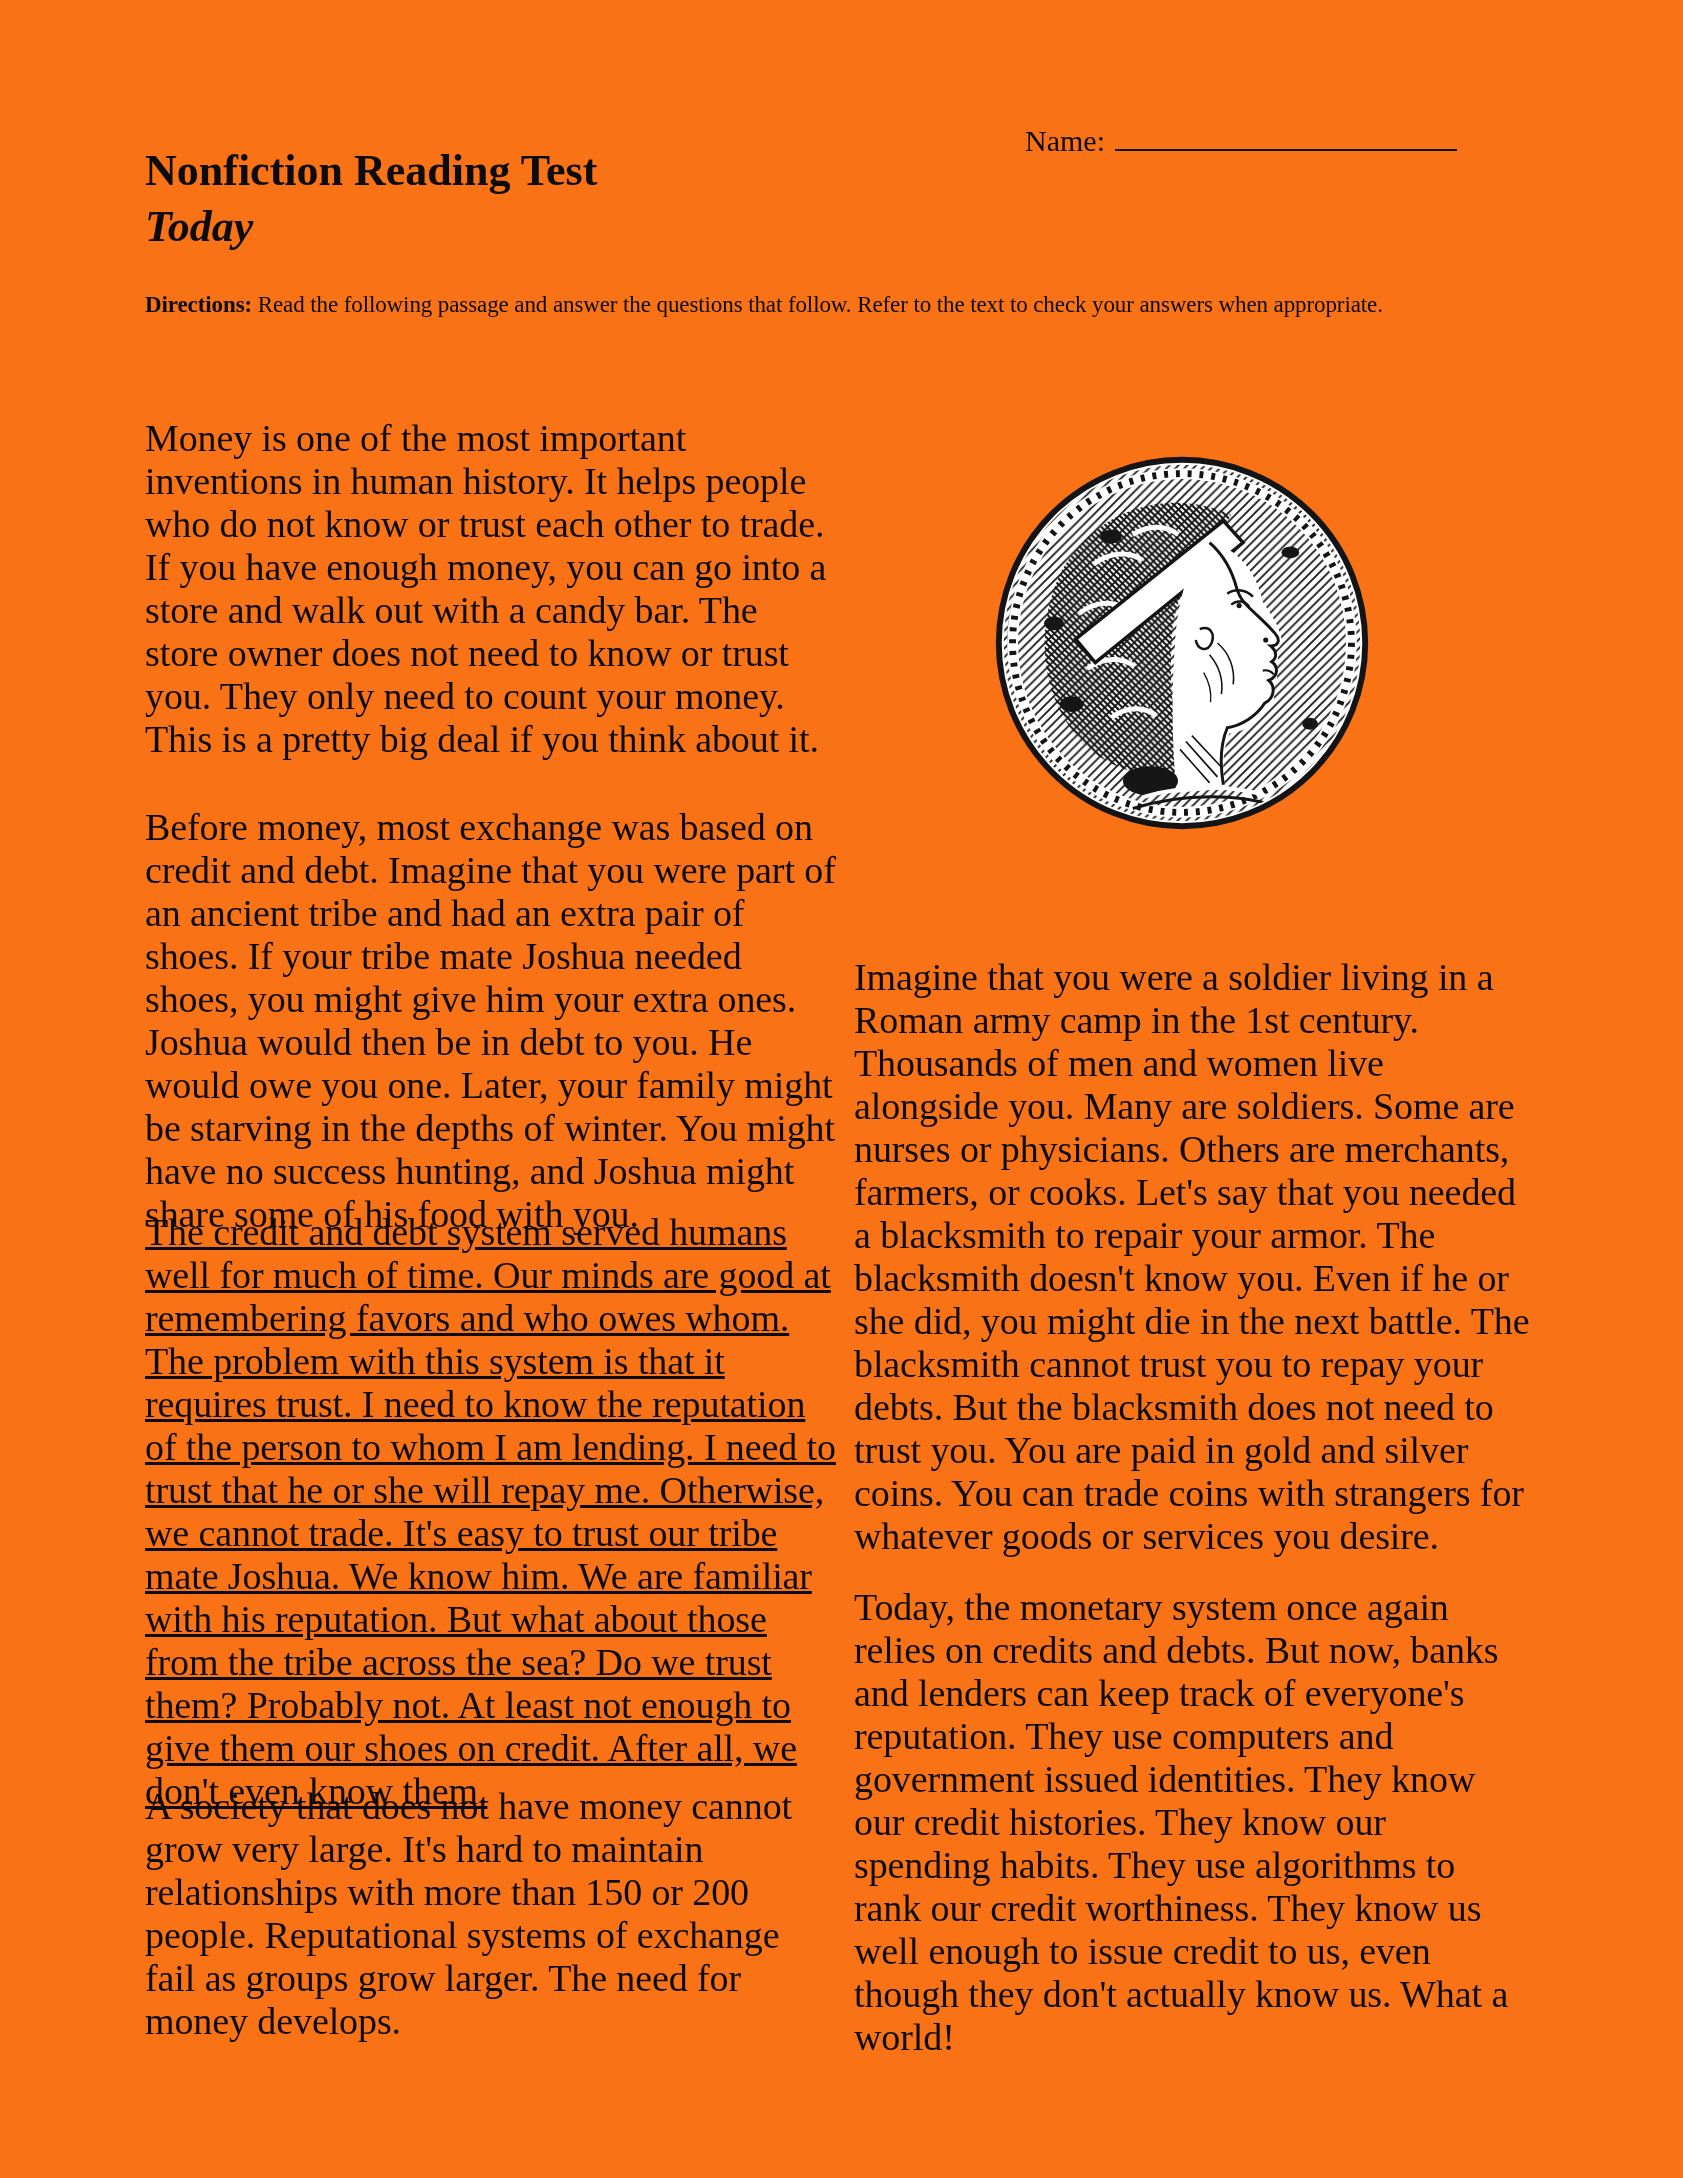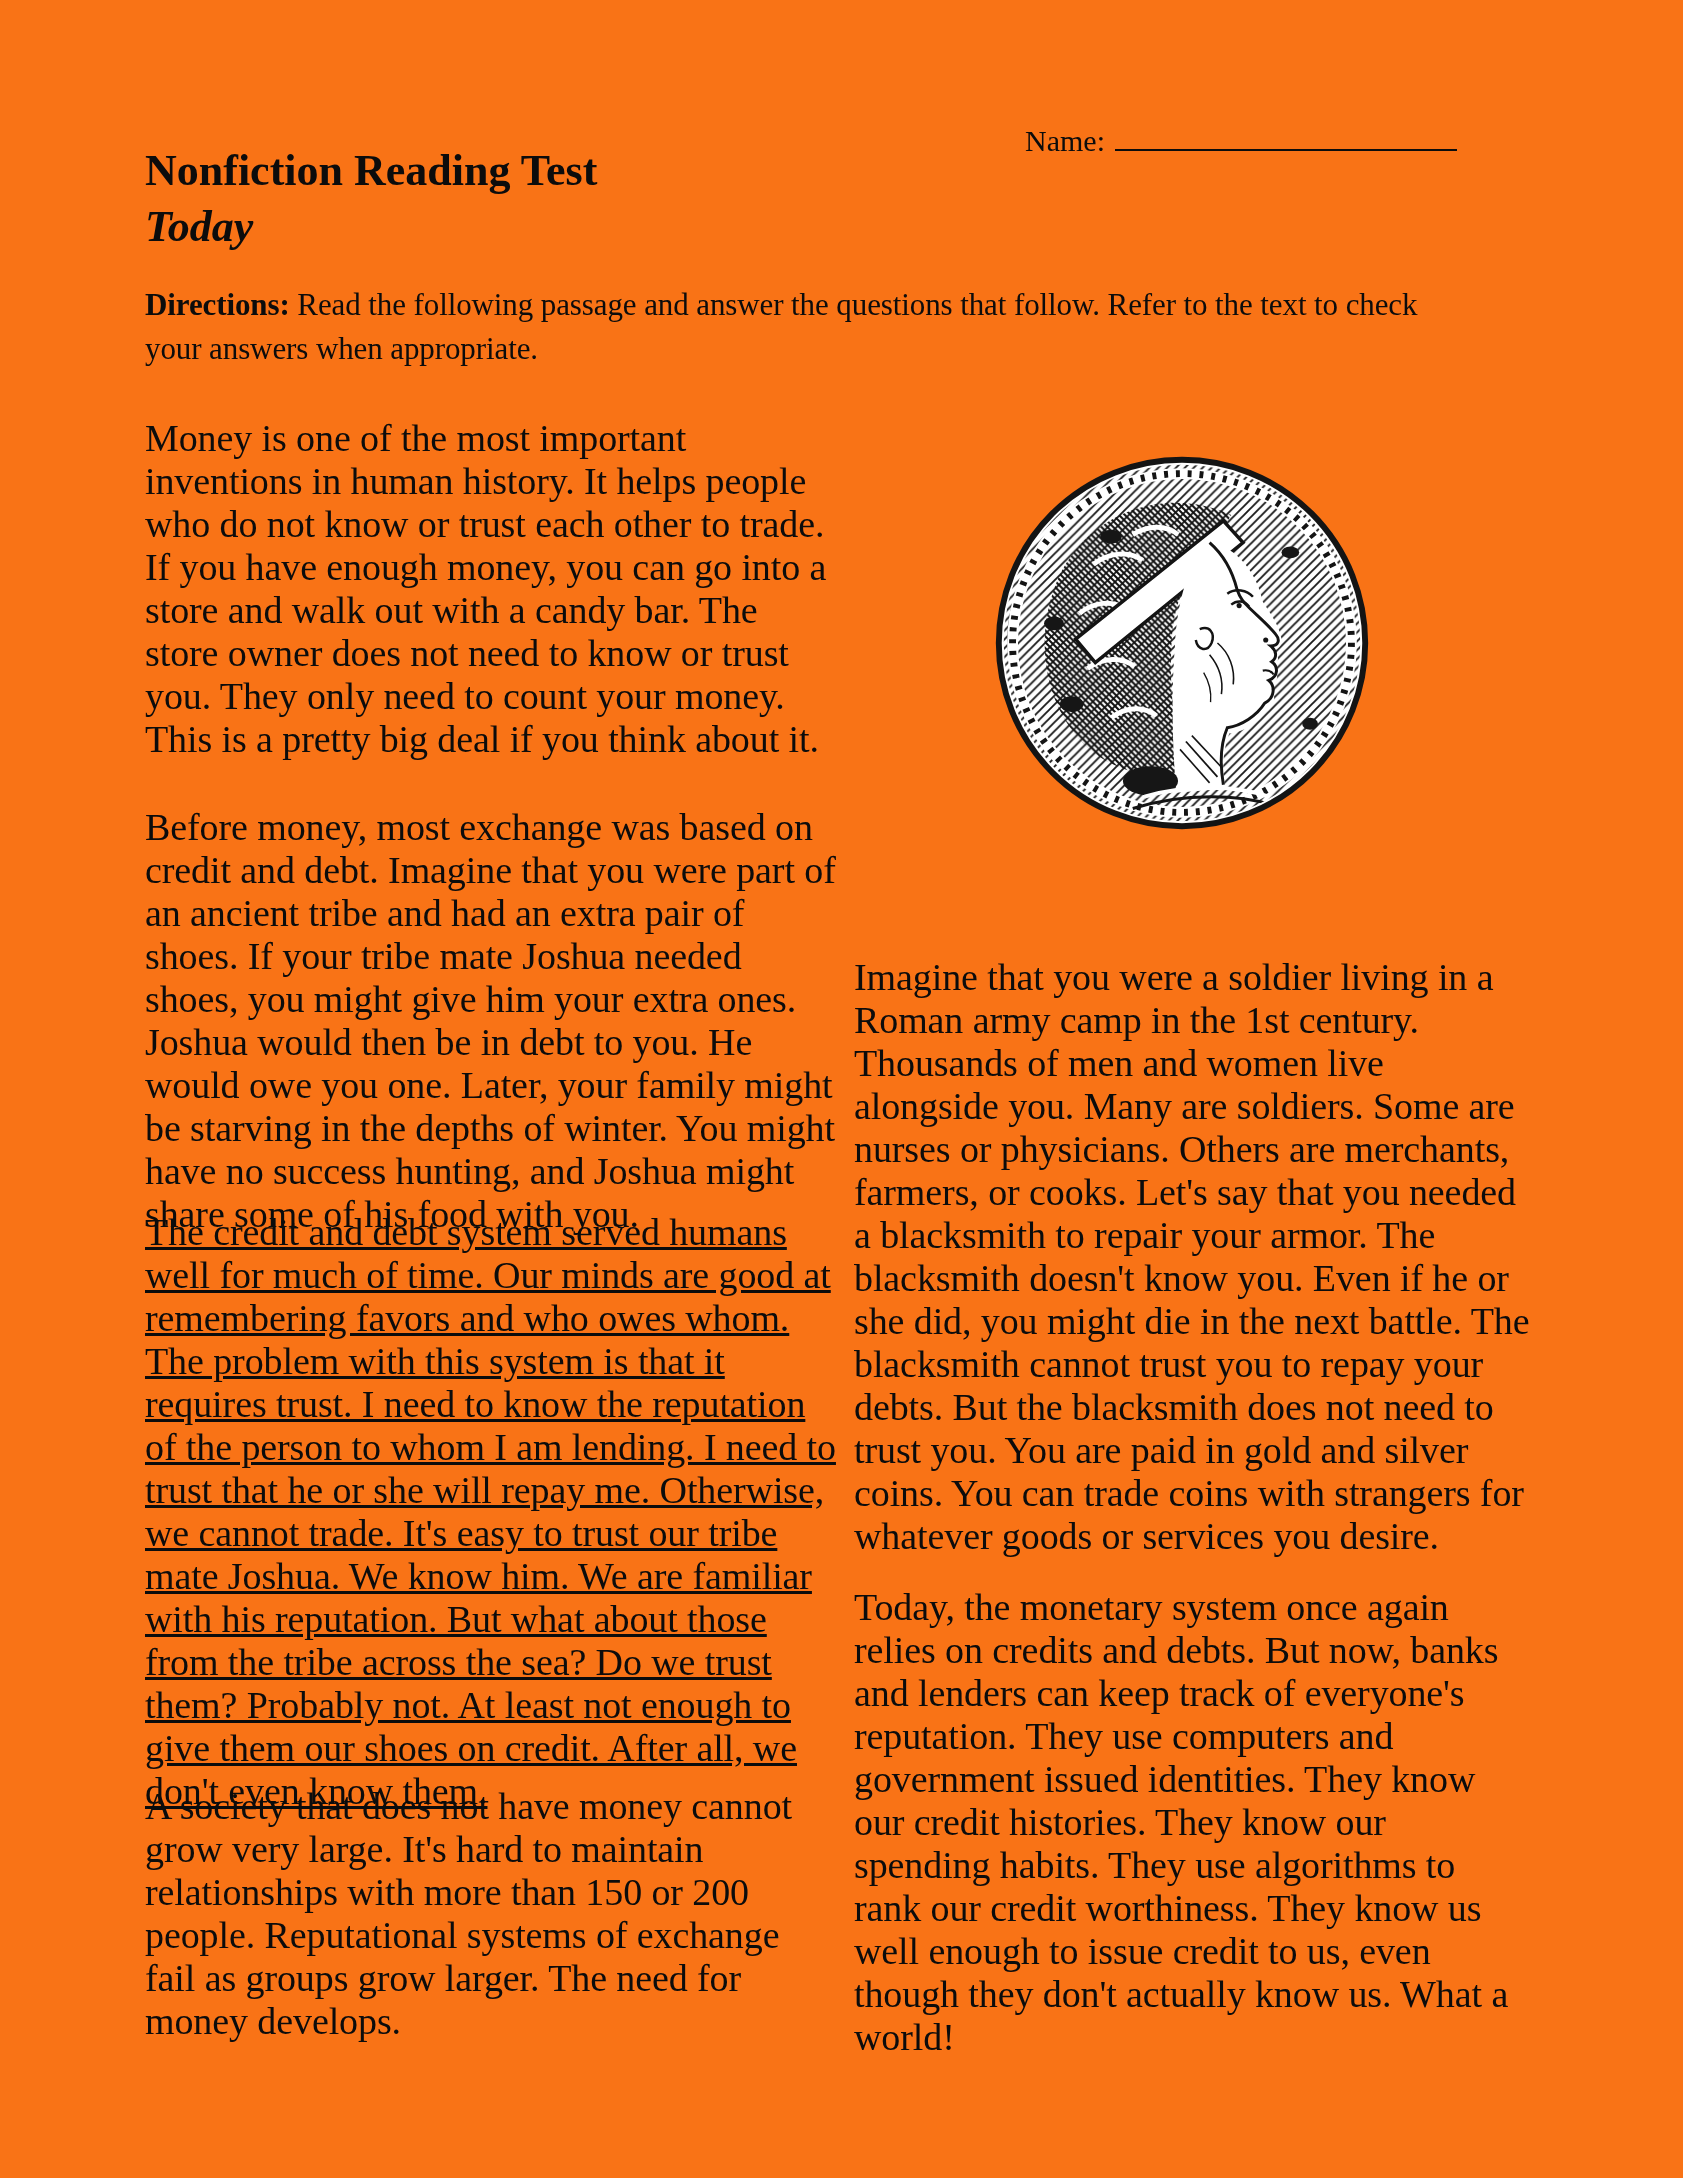--- a/index.html
+++ b/index.html
@@ -45,21 +45,21 @@
     font-size: 44px;
     font-weight: 700;
     font-style: italic;
   }
   .directions {
     position: absolute;
     left: 145px;
     top: 283px;
     width: 1303px;
     margin: 0;
-    font-size: 31px;
+    font-size: 23px;
     line-height: 44px;
     letter-spacing: -0.1px;
   }
   .directions strong { font-weight: 700; }
   .para {
     position: absolute;
     margin: 0;
     font-size: 38px;
     line-height: 43px;
     letter-spacing: -0.1px;

